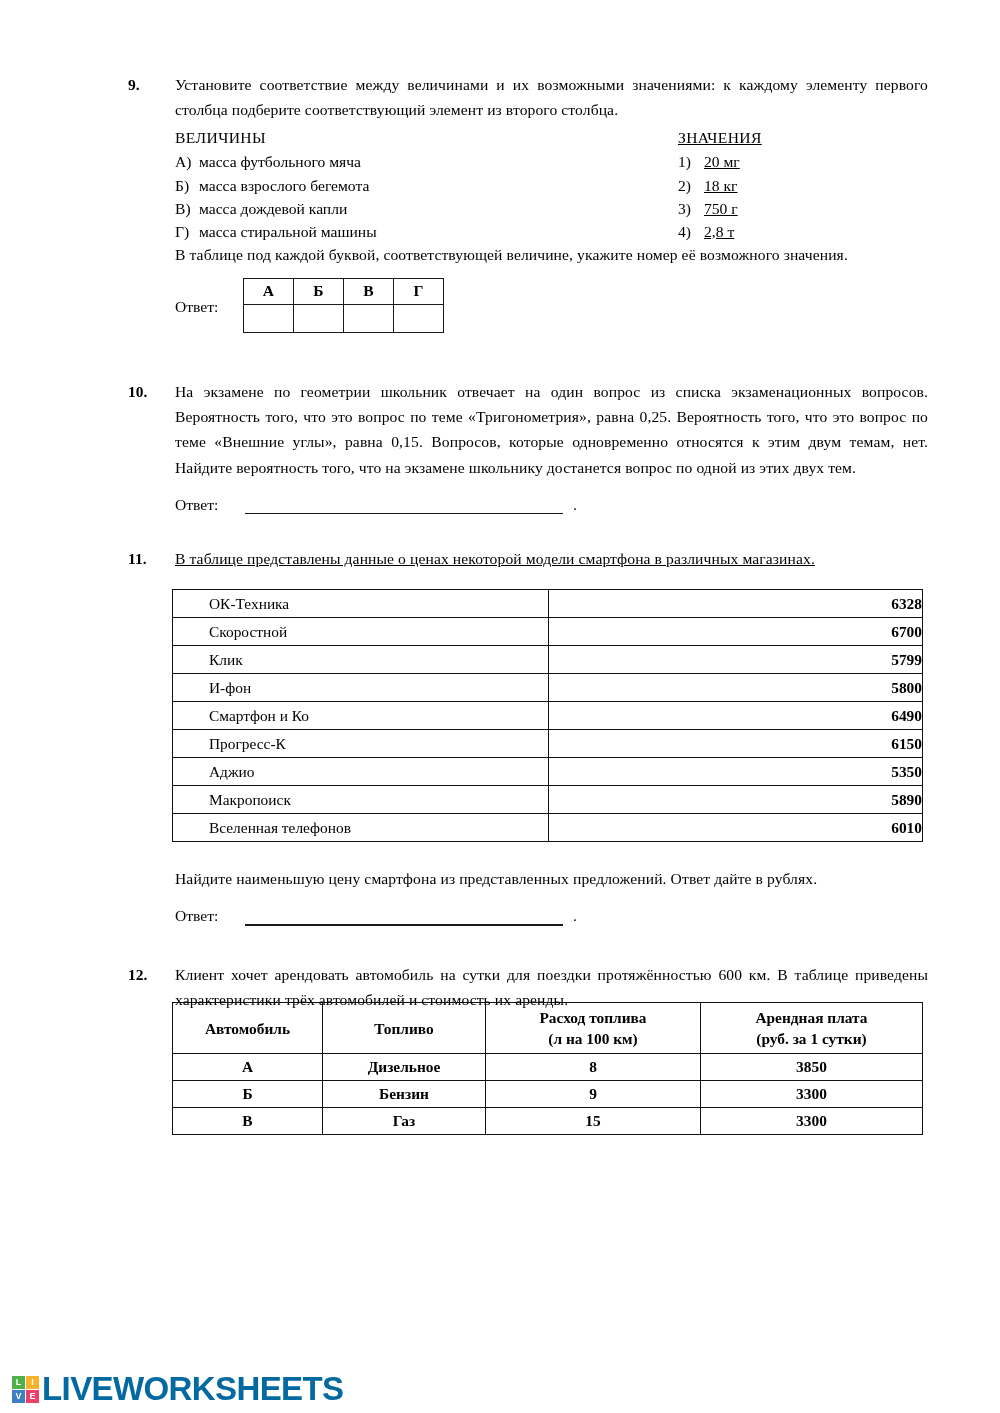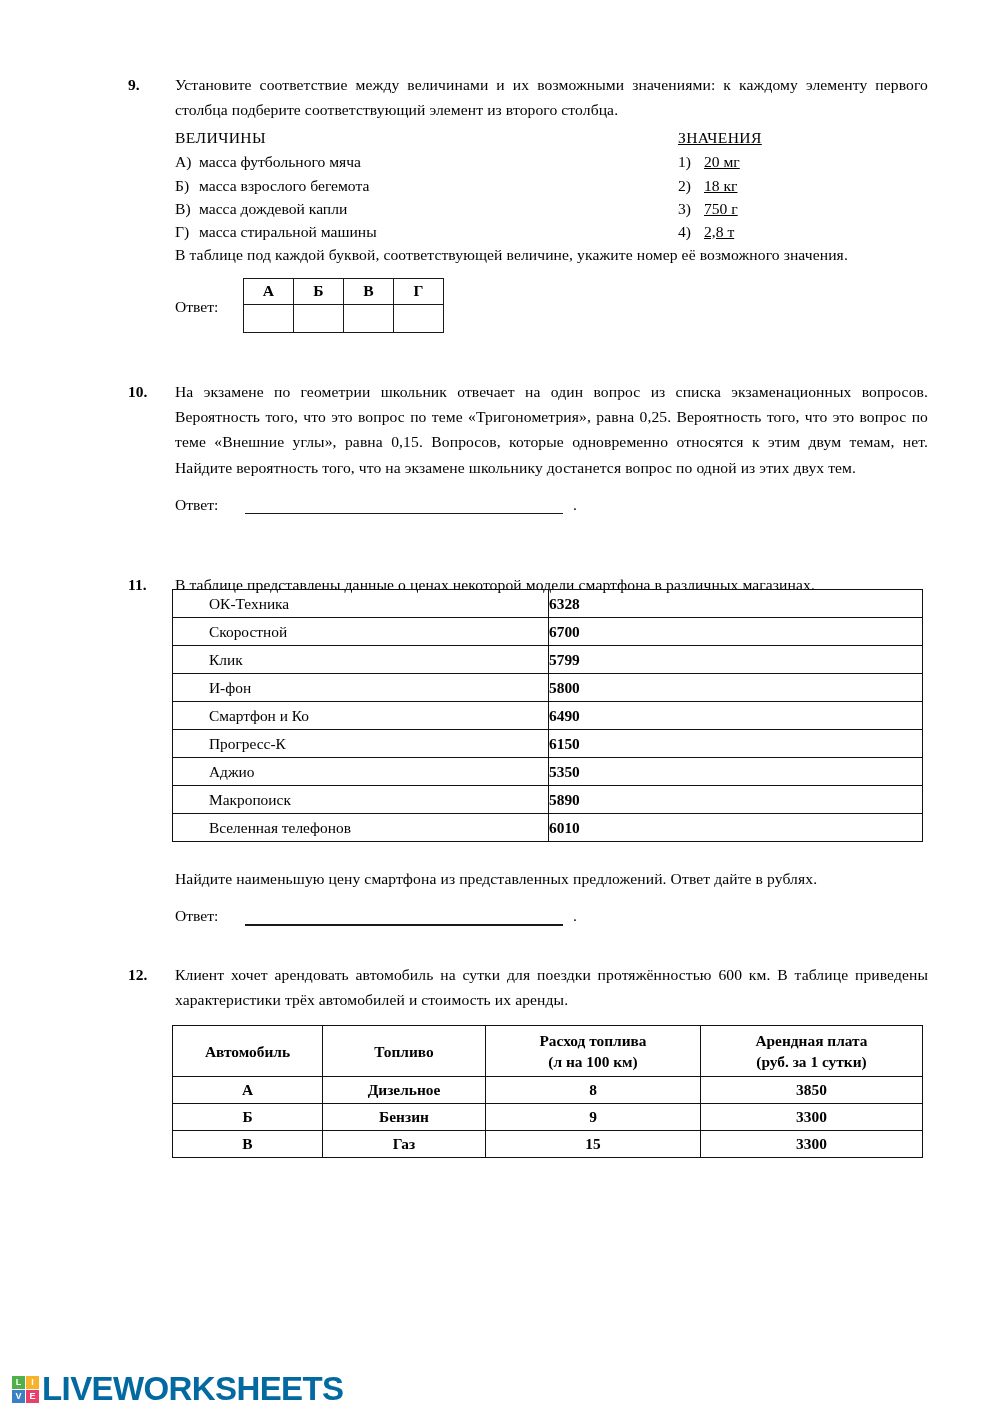--- a/index.html
+++ b/index.html
@@ -162,31 +162,31 @@
   }
   table.price td.shop {
     height: 27px;
     text-align: left;
     padding-left: 36px;
     font-weight: normal;
     margin-top: 44px;
   }
   table.price td.price-val {
     height: 27px;
-    text-align: left;
+    text-align: right;
     font-weight: bold;
   }
   table.price col.c1 { width: 376px; }
   table.price col.c2 { width: 374px; }
 
   
   .car-table-wrap {
     position: absolute;
     left: 172px;
-    top: 1025px;
+    top: 1002px;
   }
   table.car {
     width: 750px;
   }
   table.car th {
     font-weight: bold;
     text-align: center;
     height: 50px;
     line-height: 21px;
   }
@@ -307,21 +307,21 @@
     <div class="task-body">
       <div class="para">На экзамене по геометрии школьник отвечает на один вопрос из списка экзаменационных вопросов. Вероятность того, что это вопрос по теме «Тригонометрия», равна 0,25. Вероятность того, что это вопрос по теме «Внешние углы», равна 0,15. Вопросов, которые одновременно относятся к этим двум темам, нет. Найдите вероятность того, что на экзамене школьнику достанется вопрос по одной из этих двух тем.</div>
       <div class="answer-line-wrap">
         <span class="answer-line-label">Ответ:</span>
         <span class="answer-rule"></span>
         <span class="answer-dot">.</span>
       </div>
     </div>
   </div>
 
-  <div class="task" style="top:572px;">
+  <div class="task" style="top:546px;text-decoration:underline;">
     <div class="task-num">11.</div>
     <div class="task-body">
       <div class="para">В таблице представлены данные о ценах некоторой модели смартфона в различных магазинах.</div>
     </div>
   </div>
 
   <div class="price-table-wrap">
     <table class="dt price">
       <colgroup>
           <col class="c1">

